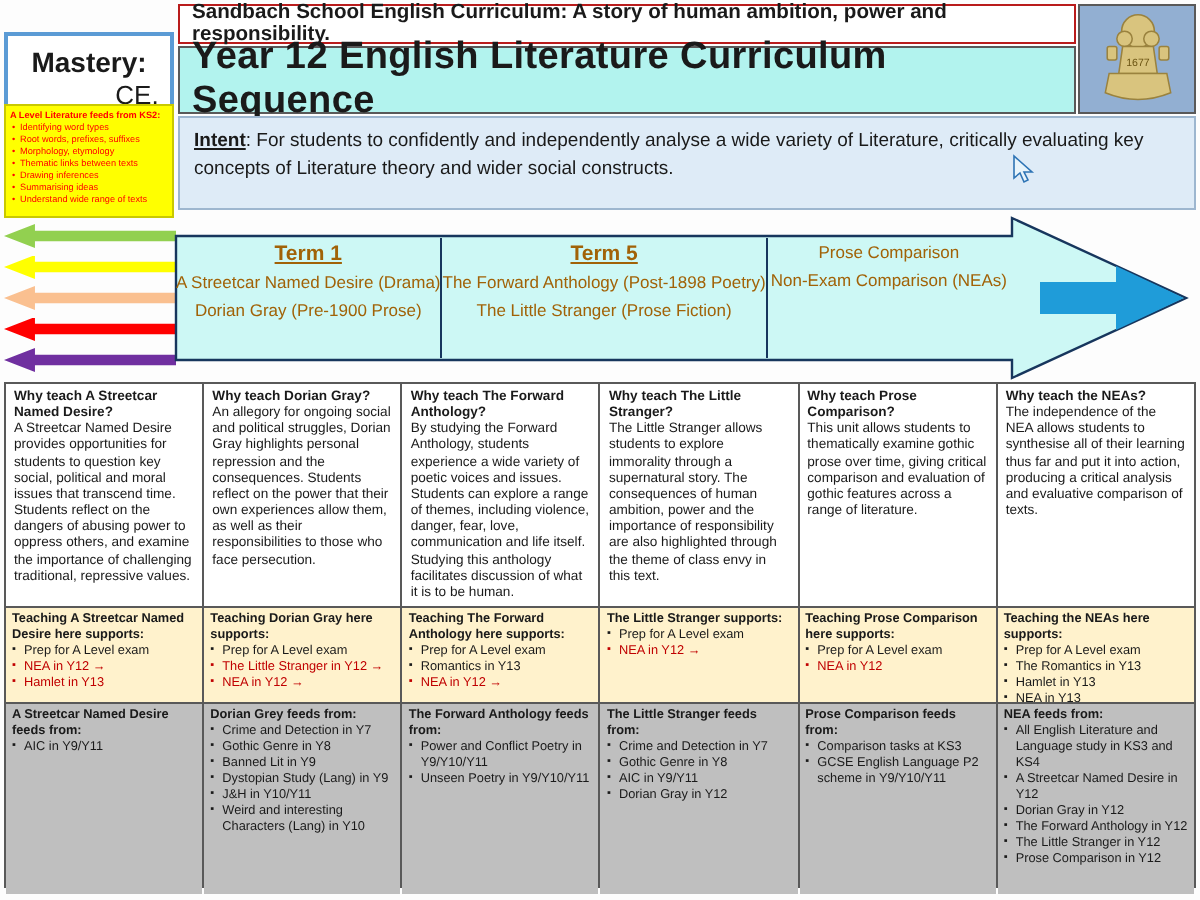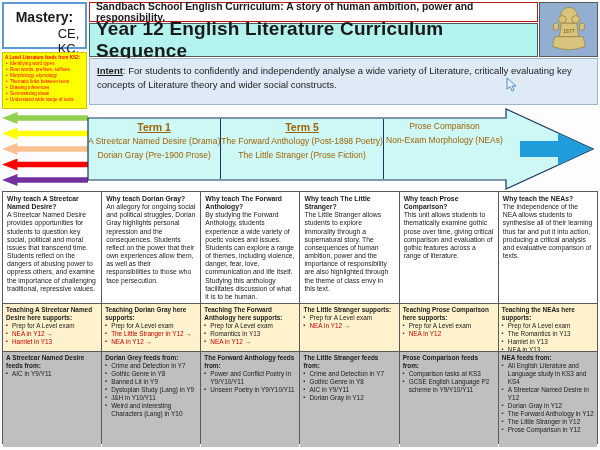--- a/index.html
+++ b/index.html
@@ -1,21 +1,21 @@
 <!DOCTYPE html>
 <html><head>
 <meta charset="utf-8">
 <style>
   * { box-sizing: border-box; margin: 0; padding: 0; }
   html,body { width:600px; height:450px; }
   body { font-family:"Liberation Sans", sans-serif; background:#fff; position:relative; overflow:hidden; color:#1a1a1a; }
   .page { position:absolute; inset:0; background:#fdfdfd; outline:1px solid #d9d9d9; }
 
   
-  .mastery-box { position:absolute; left:2px; top:2px; width:85px; height:47px; border:2px solid #5b9bd5; background:#fff; text-align:center; padding-top:5px; }
+  .mastery-box { position:absolute; left:2px; top:16px; width:85px; height:47px; border:2px solid #5b9bd5; background:#fff; text-align:center; padding-top:5px; }
   .mastery-title { font-weight:bold; font-size:14px; }
   .mastery-codes { font-size:13px; margin-top:1px;padding-left:48px; }
 
   .ks-box { position:absolute; left:2px; top:52px; width:85px; height:57px; background:#ffff00; border:1px solid #c9c900; color:#ff0000; font-size:4.6px; line-height:1.3; padding:2px 2px 0 2px; }
   .ks-title { font-weight:bold; }
   .ks-box ul { list-style:none; }
   .ks-box li { position:relative; padding-left:5px; }
   .ks-box li::before { content:"•"; position:absolute; left:1px; }
 
   .strap { position:absolute; left:89px; top:2px; width:449px; height:20px; background:#fff; border:1px solid #b91c1c; font-weight:bold; font-size:10.3px; display:flex; align-items:center; padding-left:6px; }
@@ -119,21 +119,21 @@
       <div class="term-line">A Streetcar Named Desire (Drama)</div>
       <div class="term-line">Dorian Gray (Pre-1900 Prose)</div>
     </div>
     <div class="term-col mid">
       <div class="term-label">Term 5</div>
       <div class="term-line">The Forward Anthology (Post-1898 Poetry)</div>
       <div class="term-line">The Little Stranger (Prose Fiction)</div>
     </div>
     <div class="term-col">
       <div class="term-line">Prose Comparison</div>
-      <div class="term-line">Non-Exam Morphology (NEAs)</div>
+      <div class="term-line">Non-Exam Comparison (NEAs)</div>
     </div>
   </div>
 
   <div class="grid">
 
     <div class="cell why">
       <div class="why-title">Why teach A Streetcar Named Desire?</div>
       <div>A Streetcar Named Desire provides opportunities for students to question key social, political and moral issues that transcend time. Students reflect on the dangers of abusing power to oppress others, and examine the importance of challenging traditional, repressive values.</div>
     </div>
     <div class="cell why">

